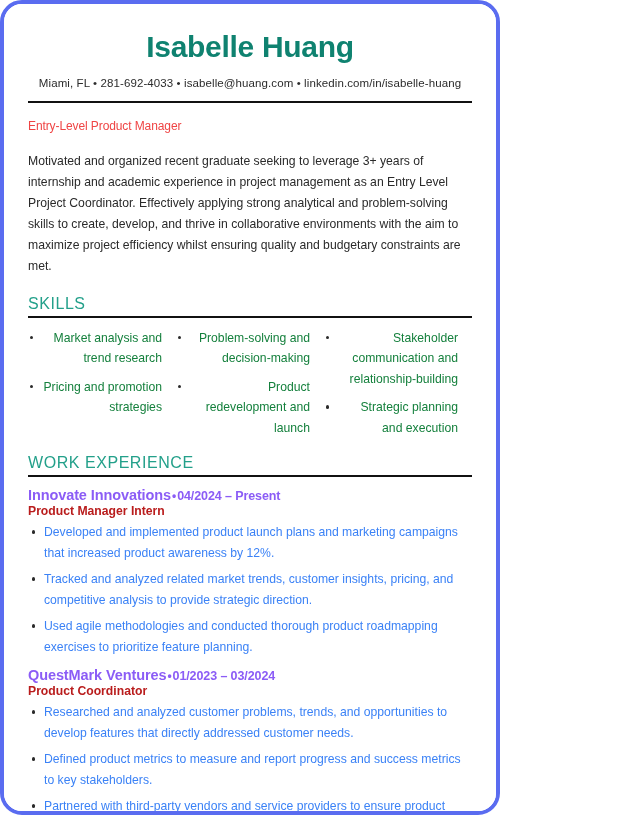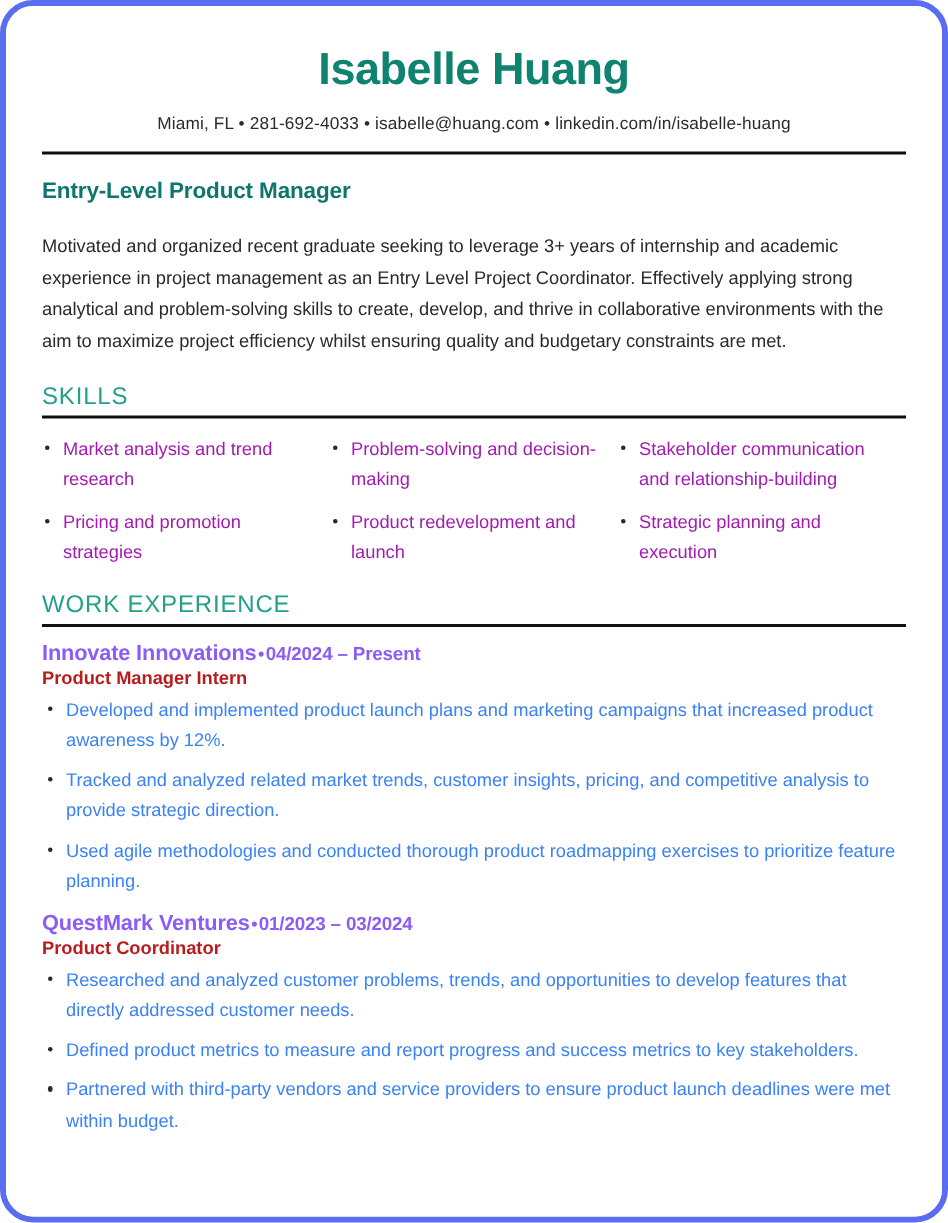--- a/index.html
+++ b/index.html
@@ -13,21 +13,21 @@
     height: 815px;
     font-family: "Liberation Sans", sans-serif;
     overflow: hidden;
   }
 
   
   .page-frame {
     position: absolute;
     left: 0;
     top: 0;
-    width: 632px;
+    width: 500px;
     height: 815px;
     border: 4px solid #5a6cf0;
     border-radius: 22px;
     background: #ffffff;
     padding-left: 37px;
   }
 
   .resume {
     position: absolute;
     left: 0;
@@ -64,23 +64,23 @@
     border-top: 2.5px solid #111111;
     margin: 0 0 16px 0;
   }
   hr.rule-section {
     border: 0;
     border-top: 2px solid #111111;
     margin: 3px 0 10px 0;
   }
 
   .headline {
-    font-size: 15px;
-    font-weight: bold;
-    color: #0f766e;
+    font-size: 12px;
+    font-weight: normal;
+    color: #ef4444;
     letter-spacing: -0.1px;
     margin: 0 0 18px 0;
   }
 
   .summary {
     font-size: 12.2px;
     line-height: 1.72;
     color: #2a2a2a;
     margin: 0 0 18px 0;
     text-align: left;
@@ -112,22 +112,23 @@
   ul.skills-list {
     list-style: none;
     margin: 0;
     padding: 0;
   }
   ul.skills-list li {
     position: relative;
     padding-left: 14px;
     font-size: 12.2px;
     line-height: 1.68;
-    color: #a21caf;
+    color: #15803d;
     margin-bottom: 8px;
+    text-align: right;
   }
   ul.skills-list li::before {
     content: "";
     position: absolute;
     left: 2px;
     top: 8px;
     width: 3.2px;
     height: 3.2px;
     border-radius: 50%;
     background: #2a2a2a;

